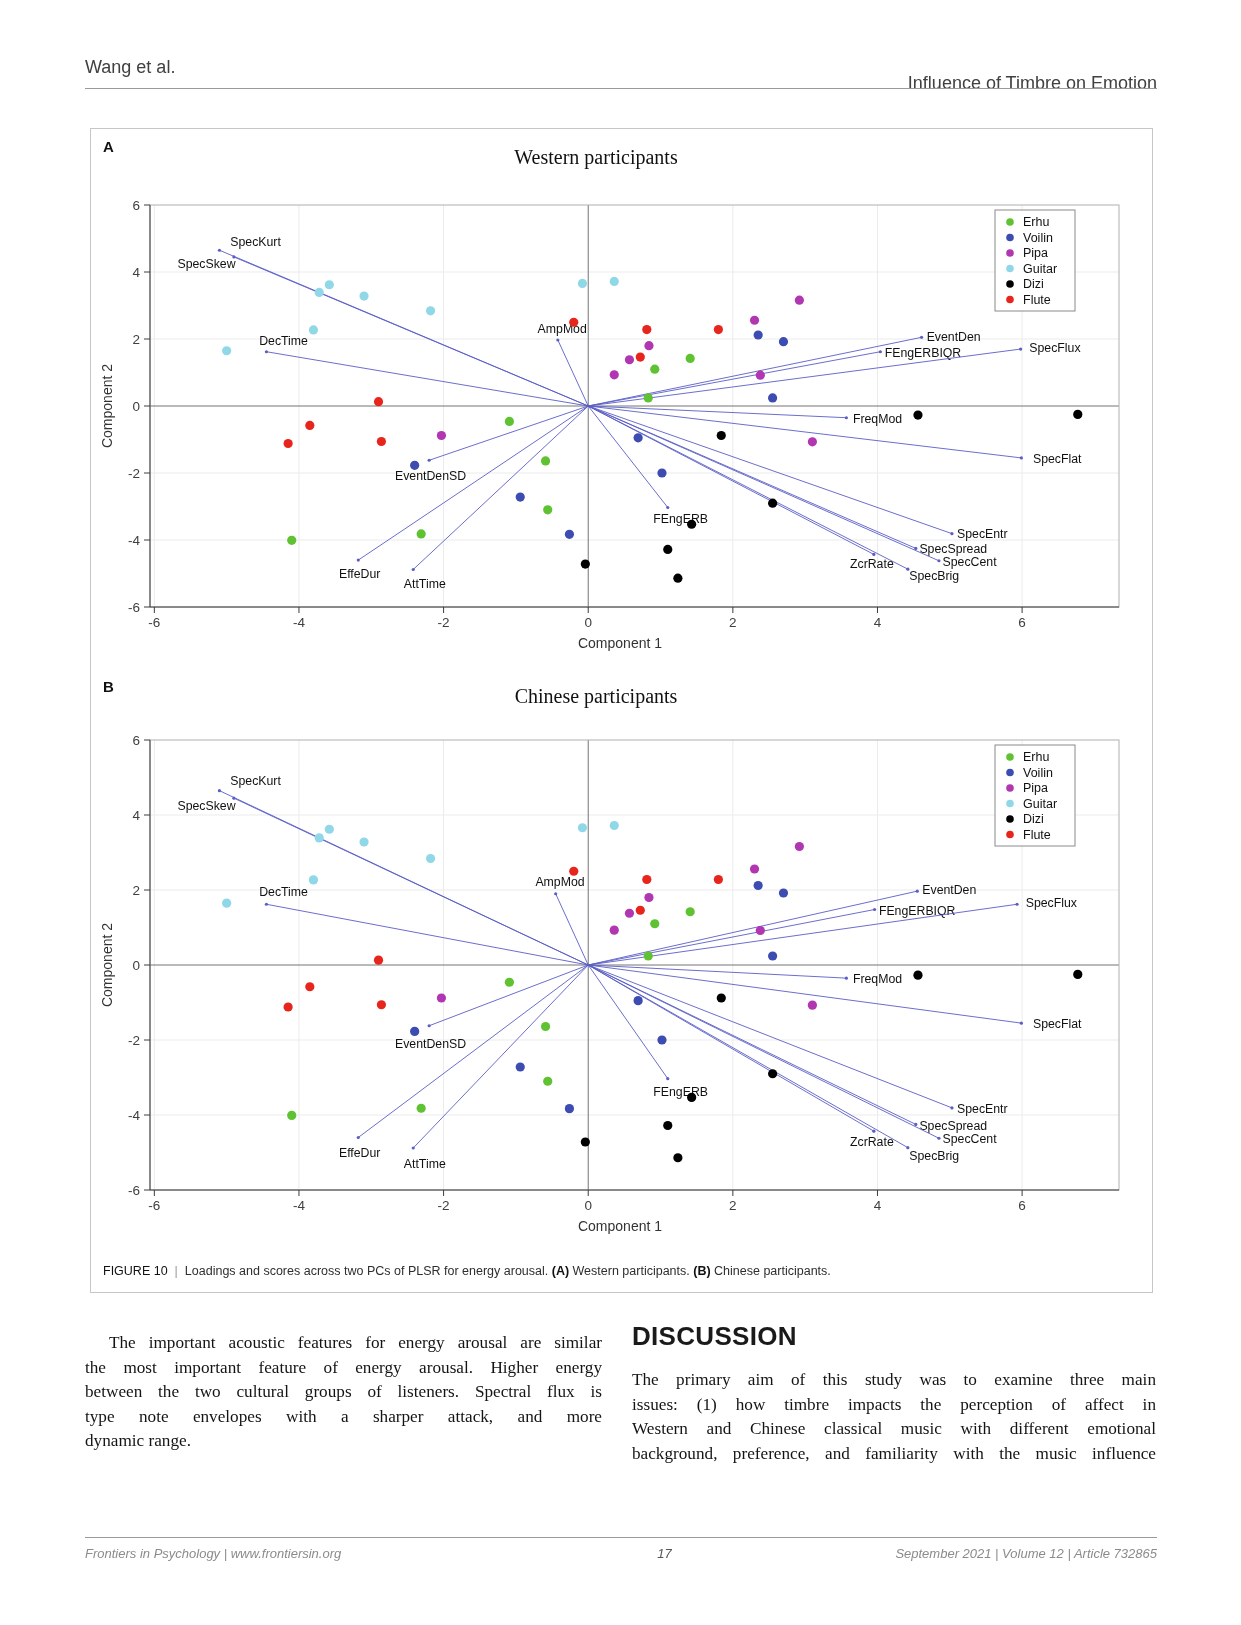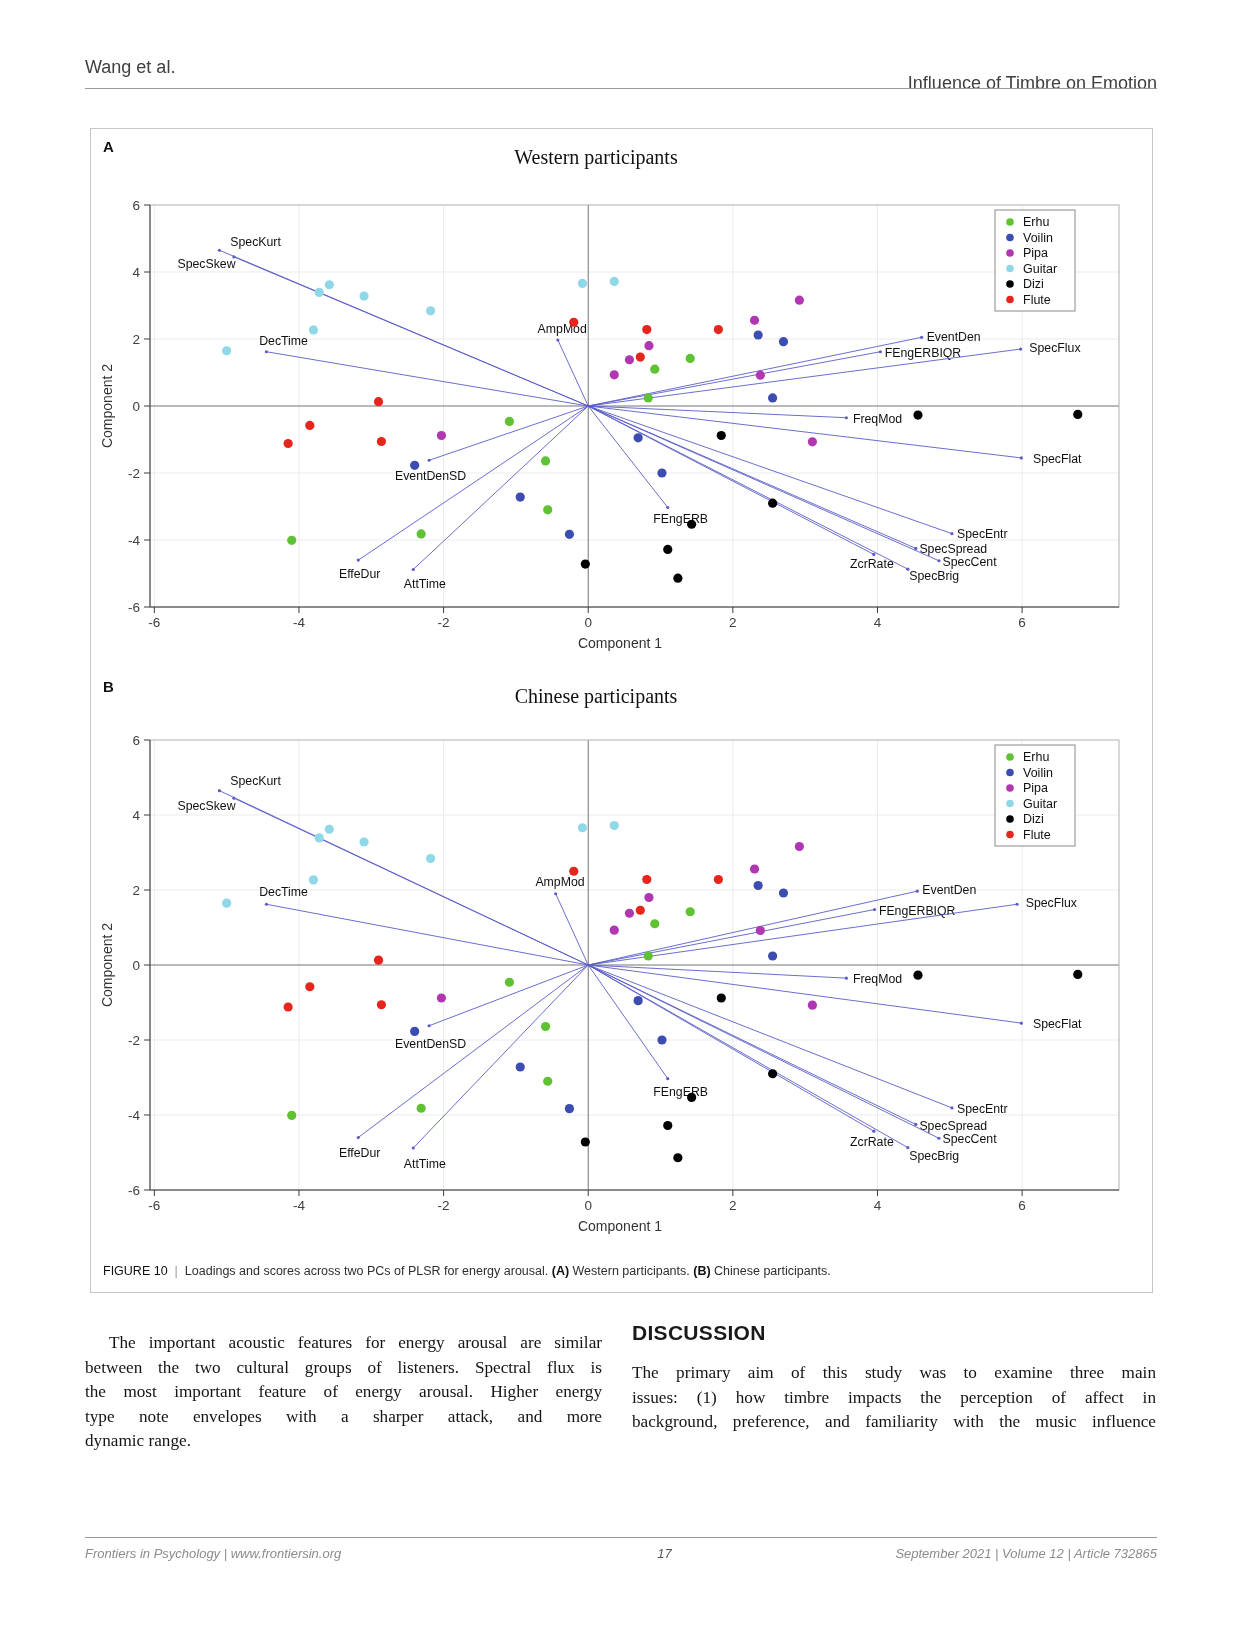--- a/index.html
+++ b/index.html
@@ -23,21 +23,21 @@
   .vec{stroke:#5a5ec6;stroke-width:0.9;}
   .legbox{fill:#fff;stroke:#8a8a8a;stroke-width:1;}
   .caption{position:absolute;left:103px;top:1263px;width:1035px;font-size:12.5px;color:#2e2e2e;line-height:16px;}
   .caption .cap-label{font-weight:normal;color:#111;}
   .caption .sep{color:#9a9a9a;margin:0 7px;}
   .caption b{color:#111;}
   .col{position:absolute;}
   .serifline{font-family:"Liberation Serif",serif;font-size:17.2px;line-height:24.6px;color:#141414;}
   .j{text-align:justify;text-align-last:justify;}
   .indent1{text-indent:24px;}
-  .h-disc{font-family:"Liberation Sans",sans-serif;font-size:21px;font-weight:bold;color:#1a1a1a;letter-spacing:.3px;margin-bottom:16px;}
+  .h-disc{font-family:"Liberation Sans",sans-serif;font-size:26px;font-weight:bold;color:#1a1a1a;letter-spacing:.3px;margin-bottom:16px;}
   .ftr-txt{position:absolute;font-size:13px;color:#8b8b8b;font-style:italic;}
 </style>
 </head>
 <body>
 
 <div class="hdr-txt" style="left:85px;top:57px;">Wang et al.</div>
 <div class="hdr-txt" style="right:84px;top:73px;">Influence of Timbre on Emotion</div>
 <div class="rule" style="left:85px;top:88px;width:1072px;"></div>
 
 <div class="figbox"></div>
@@ -369,30 +369,31 @@
     <circle cx="920" cy="166.5" r="3.8" fill="#e7251c"></circle>
     <text x="933" y="170.8" class="t-leg">Flute</text>
   </svg>
 
 <div class="caption">
   <span class="cap-label">FIGURE 10</span><span class="sep">|</span><span id="caption-body"><span>Loadings and scores across two PCs of PLSR for energy arousal. </span><b>(A)</b><span> Western participants. </span><b>(B)</b><span> Chinese participants.</span></span>
 </div>
 
 <div class="col" style="left:85px;top:1331px;width:517px;" id="col-left">
     <div class="serifline j indent1">The important acoustic features for energy arousal are similar</div>
+    <div class="serifline j">the most important feature of energy arousal. Higher energy</div>
     <div class="serifline j">between the two cultural groups of listeners. Spectral flux is</div>
-    <div class="serifline j">the most important feature of energy arousal. Higher energy</div>
     <div class="serifline j">type note envelopes with a sharper attack, and more</div>
     <div class="serifline">dynamic range.</div>
   </div>
 <div class="col" style="left:632px;top:1321px;width:524px;" id="col-right">
   <div class="h-disc">DISCUSSION</div>
   <div id="col-right-lines">
       <div class="serifline j">The primary aim of this study was to examine three main</div>
       <div class="serifline j">issues: (1) how timbre impacts the perception of affect in</div>
+      <div class="serifline j">Western and Chinese classical music with different emotional</div>
       <div class="serifline j">background, preference, and familiarity with the music influence</div>
     </div>
 </div>
 
 <div class="rule" style="left:85px;top:1537px;width:1072px;"></div>
 <div class="ftr-txt" style="left:85px;top:1546px;">Frontiers in Psychology | www.frontiersin.org</div>
 <div class="ftr-txt" style="left:0;top:1546px;width:1241px;text-align:center;color:#555;margin-left:44px;">17</div>
 <div class="ftr-txt" style="right:84px;top:1546px;">September 2021 | Volume 12 | Article 732865</div>
 
 </body></html>

